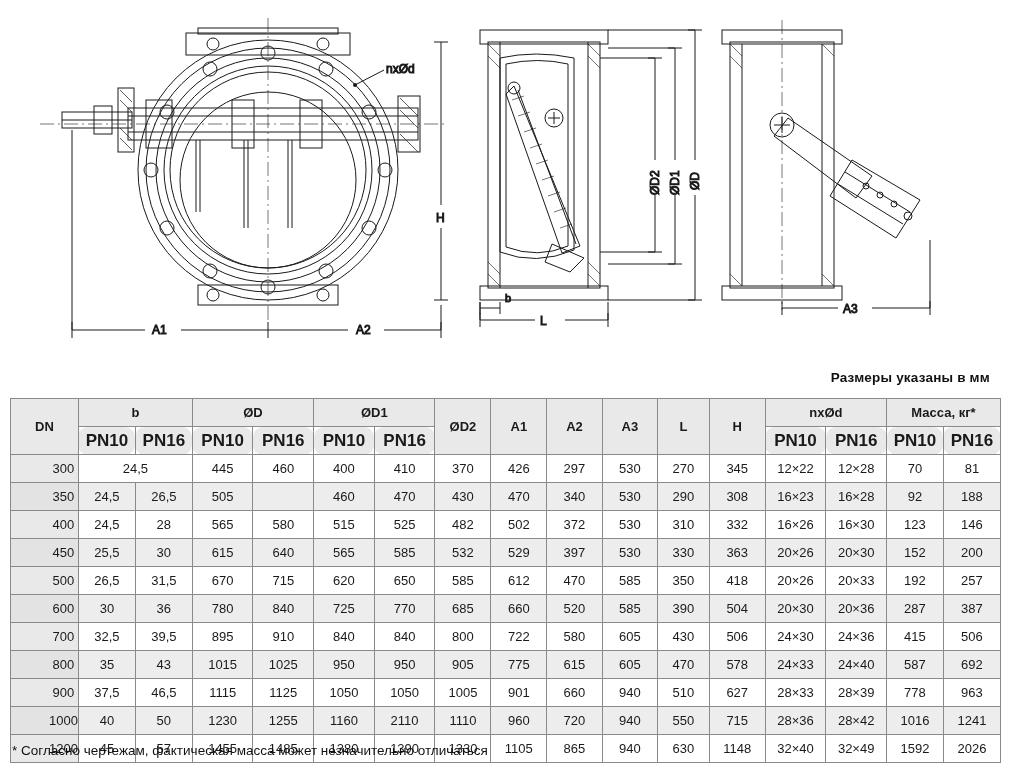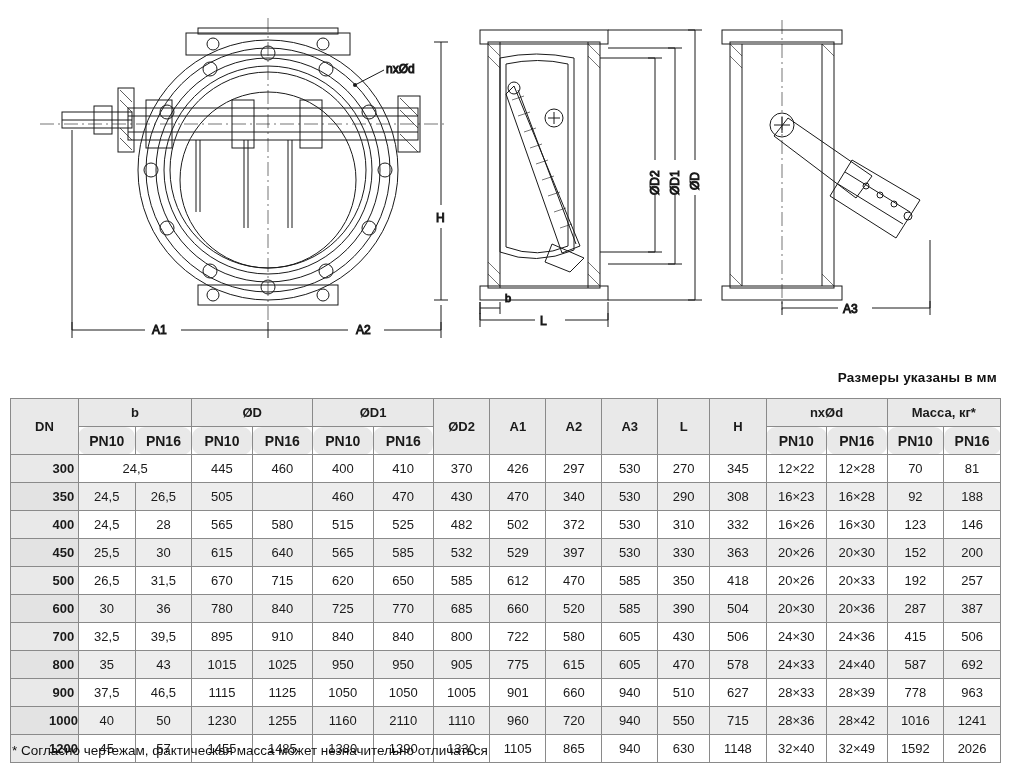--- a/index.html
+++ b/index.html
@@ -27,21 +27,21 @@
     left: 0;
     top: 0;
     width: 1011px;
     height: 360px;
   }
   .drawing svg { display: block; }
 
   
   .units-note {
     position: absolute;
-    right: 14px;
+    right: 21px;
     top: 370px;
     font-size: 13.5px;
     font-weight: bold;
     color: #111;
     letter-spacing: 0.2px;
   }
 
   
   .table-wrap {
     position: absolute;
@@ -63,29 +63,29 @@
     height: 27px;
     font-weight: normal;
     background: #fff;
   }
   table.specs thead th {
     background: #e9e9e9;
     font-weight: bold;
     font-size: 13px;
   }
   table.specs thead th.sub {
-    font-size: 14px;
+    font-size: 17px;
     border-radius: 10px;
   }
   table.specs tbody tr.alt td {
     background: #ededed;
   }
   table.specs tbody td.dncol {
     background: #e9e9e9;
-    font-weight: bold;
+    font-weight: normal;
     padding-left: 38px;
   }
   table.specs tbody tr.alt td.dncol {
     background: #e3e3e3;
   }
 
   .footnote {
     position: absolute;
     left: 12px;
     top: 733px;

